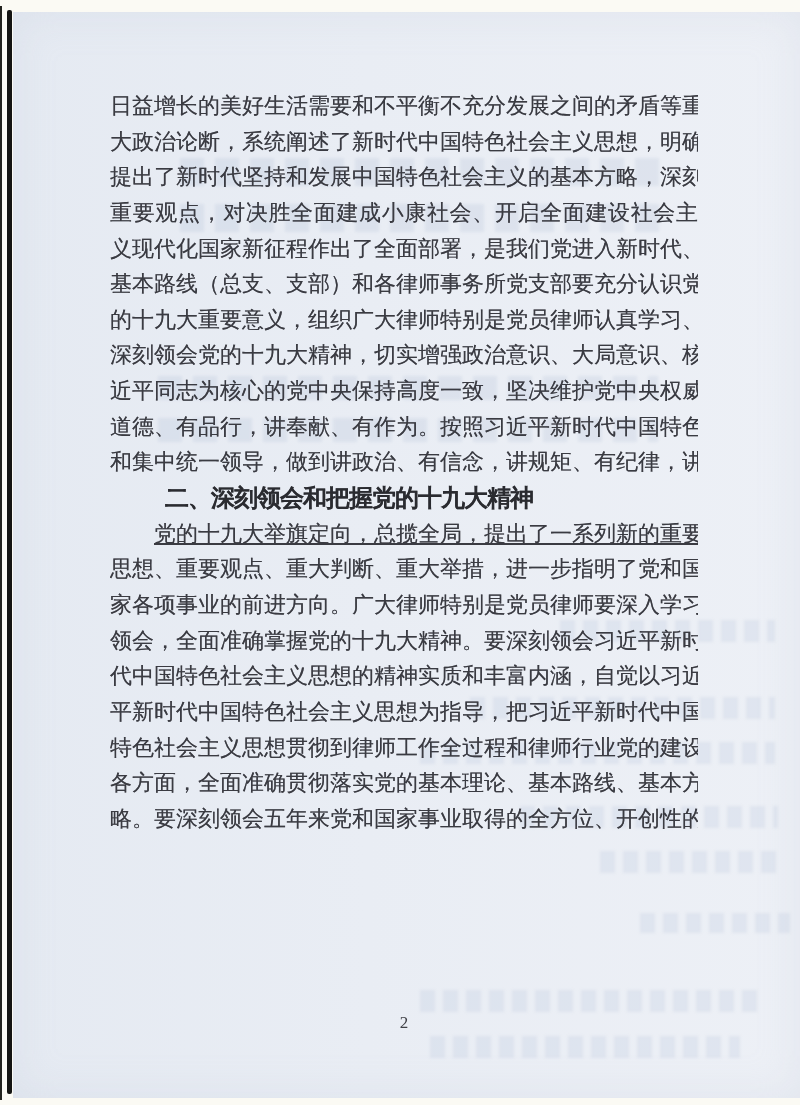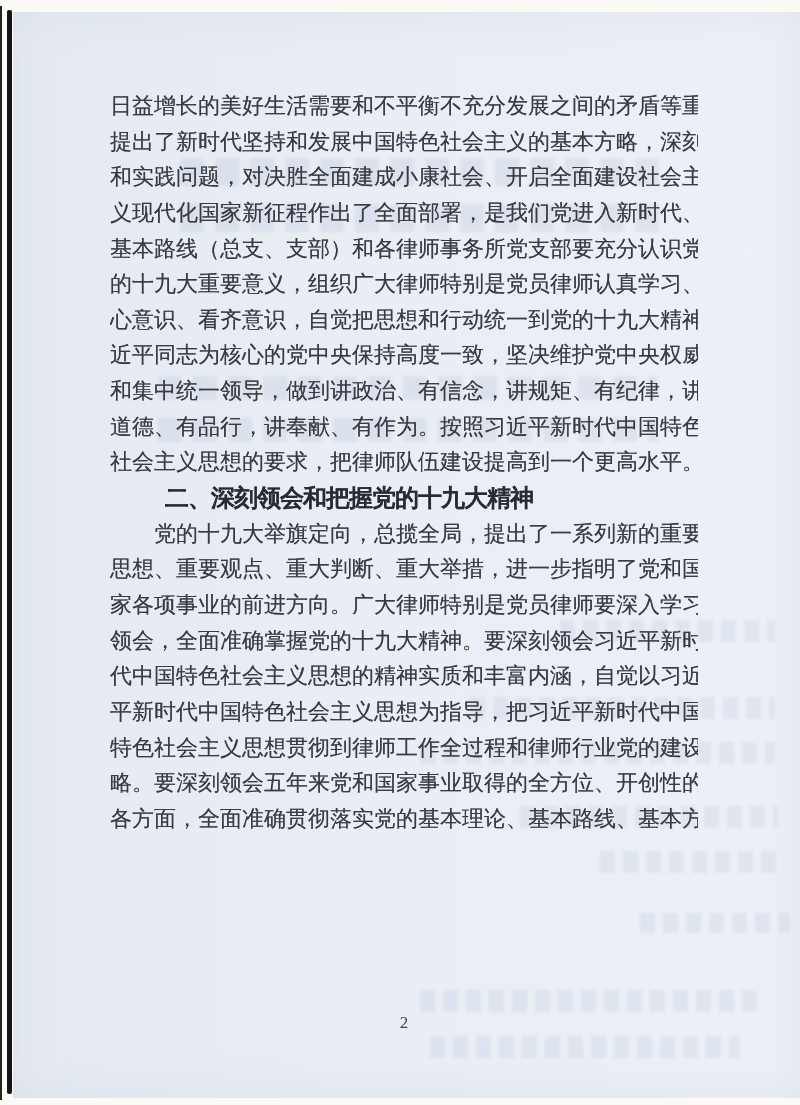--- a/index.html
+++ b/index.html
@@ -60,20 +60,21 @@
     color: #3a3b42;
     text-shadow: 0 0 0.6px rgba(58,59,66,0.65);
     text-align: justify;
     text-align-last: justify;
     text-justify: inter-character;
     overflow: hidden;
     white-space: nowrap;
   }
   .body-line.indent-first {
     padding-left: 44px;
+    text-decoration: underline;
   }
   .section-heading {
     height: 35.65px;
     line-height: 35.65px;
     padding-left: 55px;
     font-family: "Liberation Sans", "DejaVu Sans", sans-serif;
     font-weight: bold;
     font-size: 24px;
     letter-spacing: -1px;
     color: #2a2b30;
@@ -110,39 +111,39 @@
   <div class="ghost" style="left:470px; top:697px; width:305px; height:22px;"></div>
   <div class="ghost" style="left:420px; top:742px; width:355px; height:22px;"></div>
   <div class="ghost" style="left:520px; top:806px; width:258px; height:22px;"></div>
   <div class="ghost" style="left:600px; top:851px; width:180px; height:22px;"></div>
   <div class="ghost" style="left:640px; top:913px; width:150px; height:20px;"></div>
   <div class="ghost" style="left:420px; top:990px; width:340px; height:22px;"></div>
   <div class="ghost" style="left:430px; top:1036px; width:310px; height:22px;"></div>
 
   <div class="text-block">
     <div class="body-line">日益增长的美好生活需要和不平衡不充分发展之间的矛盾等重</div>
+    <div class="body-line">大政治论断，系统阐述了新时代中国特色社会主义思想，明确</div>
     <div class="body-line">提出了新时代坚持和发展中国特色社会主义的基本方略，深刻</div>
-    <div class="body-line">和实践问题，对决胜全面建成小康社会、开启全面建设社会主</div>
+    <div class="body-line">重要观点，对决胜全面建成小康社会、开启全面建设社会主</div>
     <div class="body-line">义现代化国家新征程作出了全面部署，是我们党进入新时代、</div>
     <div class="body-line">基本路线（总支、支部）和各律师事务所党支部要充分认识党</div>
     <div class="body-line">的十九大重要意义，组织广大律师特别是党员律师认真学习、</div>
-    <div class="body-line">心意识、看齐意识，自觉把思想和行动统一到党的十九大精神</div>
+    <div class="body-line">深刻领会党的十九大精神，切实增强政治意识、大局意识、核</div>
     <div class="body-line">近平同志为核心的党中央保持高度一致，坚决维护党中央权威</div>
+    <div class="body-line">道德、有品行，讲奉献、有作为。按照习近平新时代中国特色</div>
     <div class="body-line">和集中统一领导，做到讲政治、有信念，讲规矩、有纪律，讲</div>
-    <div class="body-line">道德、有品行，讲奉献、有作为。按照习近平新时代中国特色</div>
-    <div class="body-line">社会主义思想的要求，把律师队伍建设提高到一个更高水平。</div>
 
     <div class="section-heading">二、深刻领会和把握党的十九大精神</div>
 
     <div class="body-line indent-first">党的十九大举旗定向，总揽全局，提出了一系列新的重要</div>
     <div class="body-line">思想、重要观点、重大判断、重大举措，进一步指明了党和国</div>
     <div class="body-line">家各项事业的前进方向。广大律师特别是党员律师要深入学习</div>
     <div class="body-line">领会，全面准确掌握党的十九大精神。要深刻领会习近平新时</div>
     <div class="body-line">代中国特色社会主义思想的精神实质和丰富内涵，自觉以习近</div>
     <div class="body-line">平新时代中国特色社会主义思想为指导，把习近平新时代中国</div>
     <div class="body-line">特色社会主义思想贯彻到律师工作全过程和律师行业党的建设</div>
+    <div class="body-line">各方面，全面准确贯彻落实党的基本理论、基本路线、基本方</div>
     <div class="body-line">略。要深刻领会五年来党和国家事业取得的全方位、开创性的</div>
-    <div class="body-line">各方面，全面准确贯彻落实党的基本理论、基本路线、基本方</div>
   </div>
 
   <div class="page-number">2</div>
 
 </div>
 
 </body></html>

